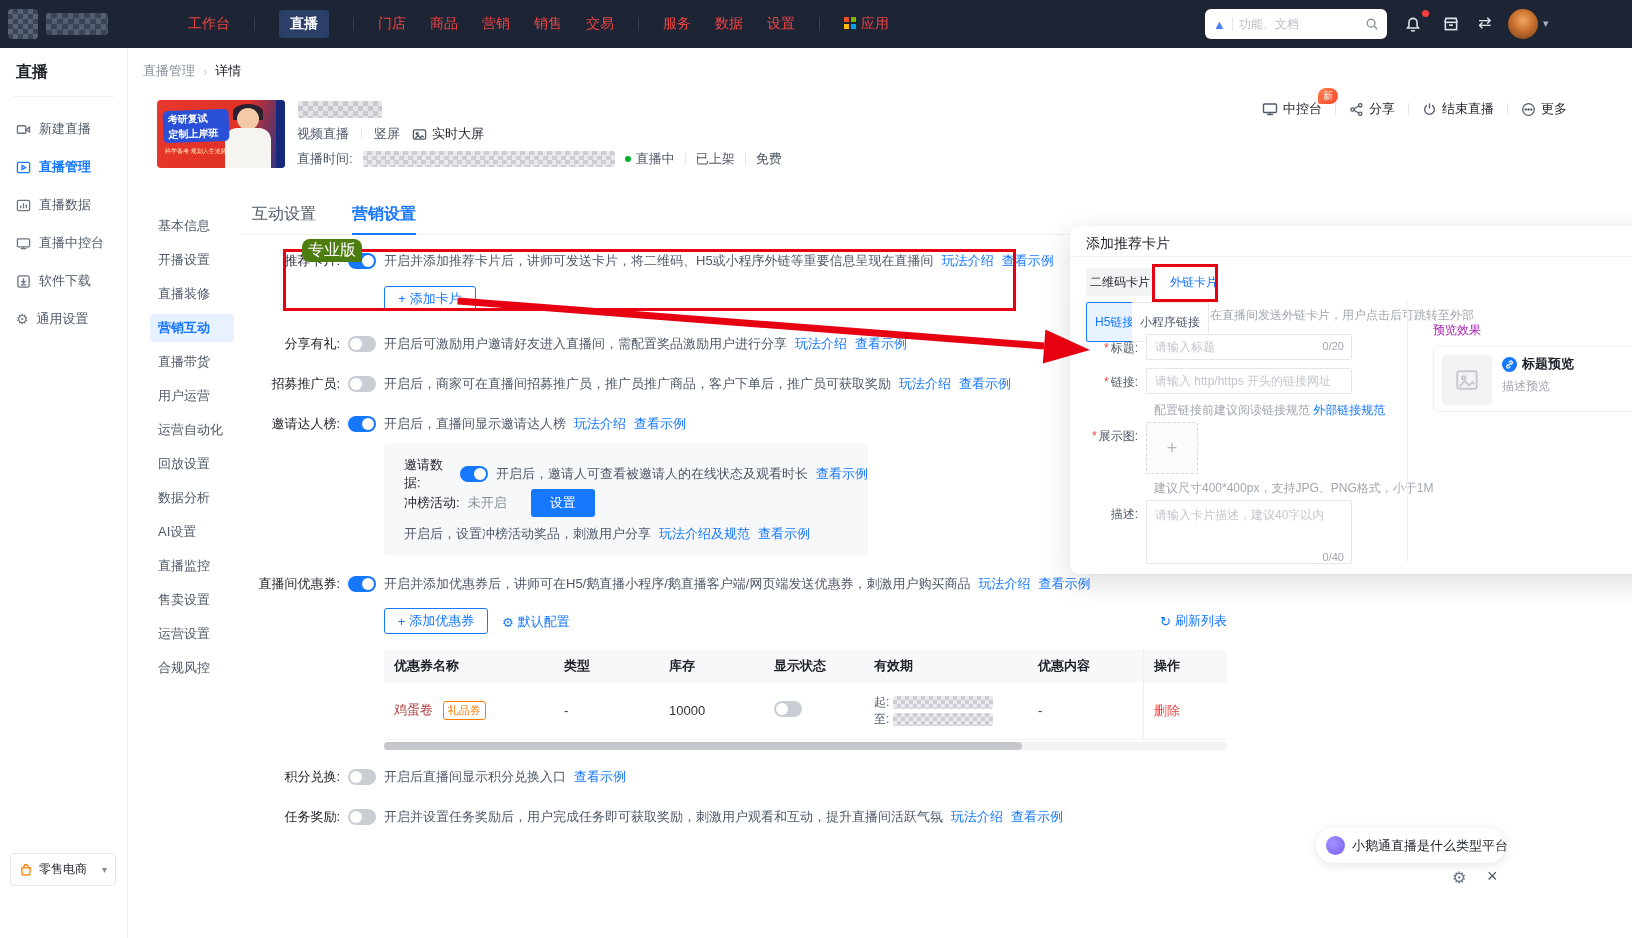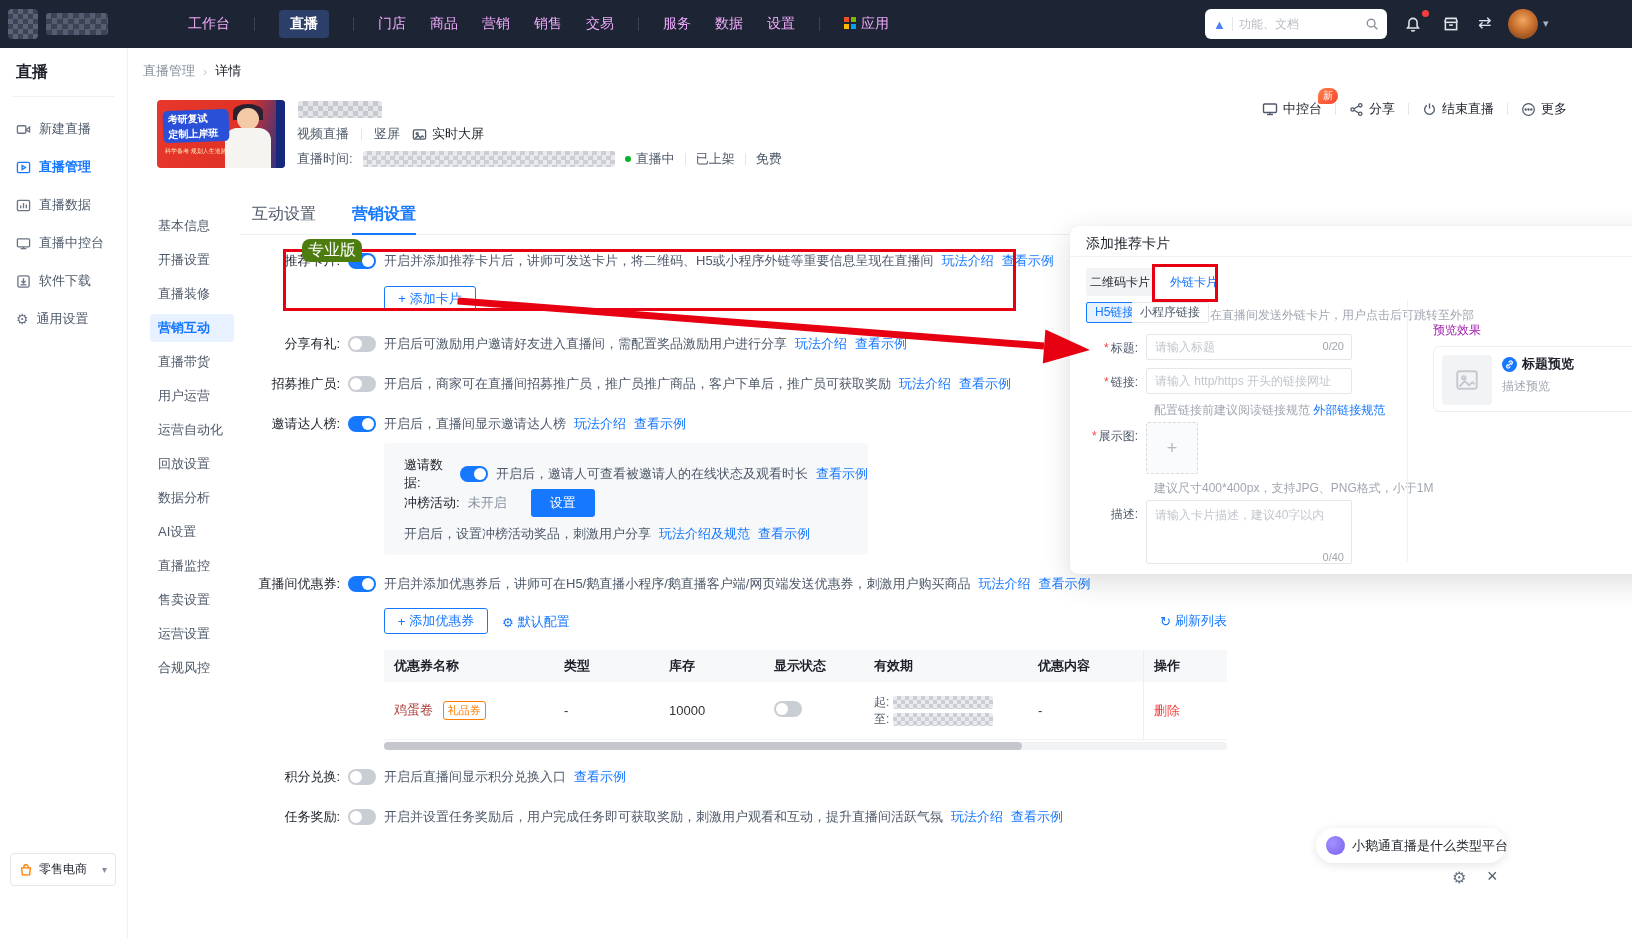--- a/index.html
+++ b/index.html
@@ -7,21 +7,21 @@
     font-family:"Liberation Sans","DejaVu Sans",sans-serif; font-size:13px; color:#333; }
   #app { position:relative; width:1632px; height:938px; overflow:hidden; }
 
   
   .topbar { position:absolute; left:0; top:0; width:1632px; height:48px; background:#1d2433; z-index:20; }
   .logo-mosaic { position:absolute; left:8px; top:9px; width:30px; height:30px; border-radius:4px;
     background:repeating-conic-gradient(#3c4354 0% 25%,#5a6275 0% 50%) 0 0/10px 10px; }
   .logo-mosaic2 { position:absolute; left:46px; top:13px; width:62px; height:22px; border-radius:3px;
     background:repeating-conic-gradient(#3c4354 0% 25%,#555d70 0% 50%) 0 0/11px 11px; }
   .topnav { position:absolute; left:188px; top:0; height:48px; display:flex; align-items:center; gap:24px; }
-  .tn-item { color:#f0abfc; font-size:14px; cursor:pointer; white-space:nowrap; }
+  .tn-item { color:#ef4444; font-size:14px; cursor:pointer; white-space:nowrap; }
   .tn-item.active { background:#2c3f69; color:#fff; font-weight:bold; padding:5px 11px; border-radius:4px; }
   .nsep { width:1px; height:14px; background:#3a4356; }
   .grid-ic { display:inline-block; width:12px; height:12px; vertical-align:-1px; margin-right:5px; position:relative; }
   .grid-ic i { position:absolute; width:5px; height:5px; }
   .grid-ic i:nth-child(1){left:0;top:0;background:#f25022;} .grid-ic i:nth-child(2){right:0;top:0;background:#7fba00;}
   .grid-ic i:nth-child(3){left:0;bottom:0;background:#ffb900;} .grid-ic i:nth-child(4){right:0;bottom:0;background:#00a4ef;}
   .searchbox { position:absolute; left:1205px; top:9px; width:182px; height:30px; background:#fff; border-radius:6px;
     display:flex; align-items:center; padding:0 8px; gap:6px; }
   .searchbox .tri { color:#4f7dff; font-size:13px; }
   .searchbox .vline { width:1px; height:14px; background:#e5e6eb; }
@@ -128,21 +128,21 @@
 
   
   .dialog { position:absolute; left:1070px; top:226px; width:600px; height:348px; background:#fff; z-index:50;
     border-radius:8px 0 0 8px; box-shadow:0 8px 28px rgba(31,35,41,.16), 0 0 1px rgba(31,35,41,.15); }
   .dlg-title { position:absolute; left:16px; top:9px; font-size:14px; color:#1d2129; }
   .dlg-div { position:absolute; left:0; top:30px; width:100%; height:1px; background:#f0f1f3; }
   .dlg-tab-gray { position:absolute; left:16px; top:42px; width:68px; height:28px; background:#f2f3f5; border-radius:3px;
     display:flex; align-items:center; justify-content:center; font-size:12px; color:#1d2129; cursor:pointer; }
   .dlg-tab-link { position:absolute; left:94px; top:42px; width:60px; height:28px; display:flex; align-items:center;
     justify-content:center; font-size:12px; color:#1677ff; cursor:pointer; }
-  .seg { position:absolute; top:76px; height:21px; display:flex; align-items:center; justify-content:center;
+  .seg { position:absolute; top:76px; height:40px; display:flex; align-items:center; justify-content:center;
     font-size:12px; cursor:pointer; padding:0 8px; }
   .seg.h5 { left:16px; border:1px solid #1677ff; background:#e8f3ff; color:#1677ff; border-radius:2px 0 0 2px; }
   .seg.mini { left:62px; border:1px solid #e5e6eb; border-left:none; background:#fff; color:#4e5969; border-radius:0 2px 2px 0; }
   .seg-hint { position:absolute; left:140px; top:81px; font-size:12px; color:#a1a7b0; }
   .dfield { position:absolute; display:flex; }
   .dlabel { width:76px; text-align:right; font-size:12px; color:#4e5969; padding-right:8px; padding-top:6px; white-space:nowrap; }
   .req { color:#f53f3f; margin-right:2px; }
   .inp-wrap { position:relative; }
   .dlg-input { width:206px; height:26px; border:1px solid #e5e6eb; border-radius:2px; font-size:12px; padding:0 40px 0 8px;
     outline:none; color:#333; }

